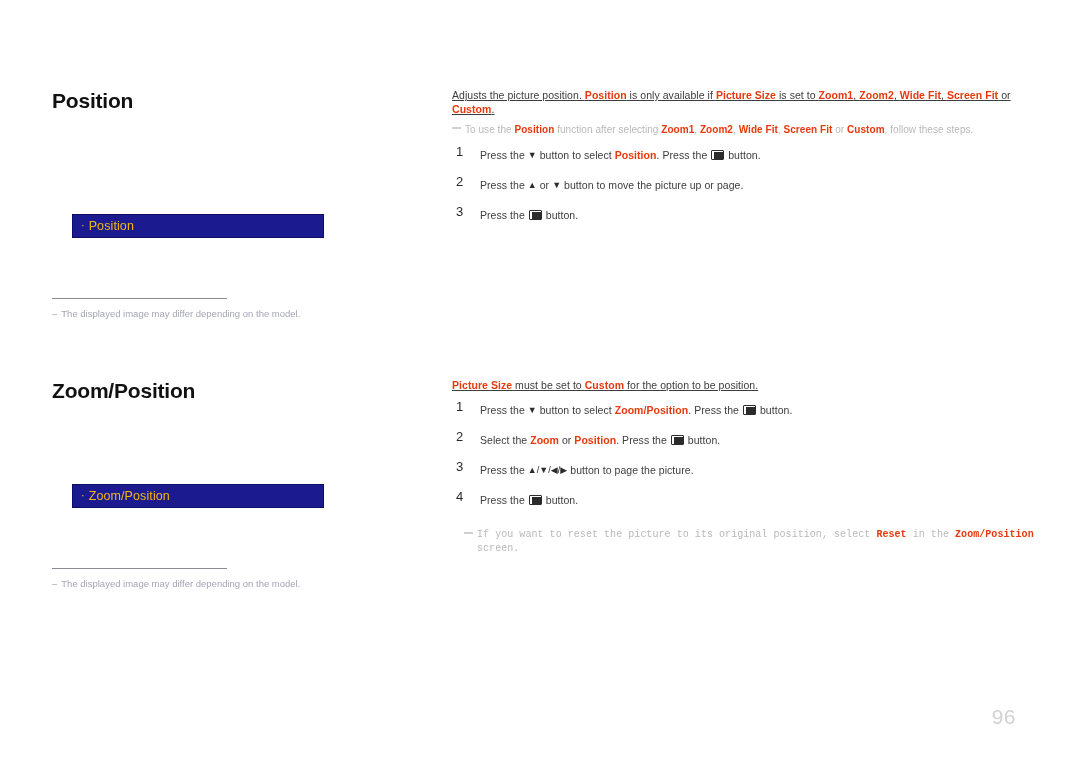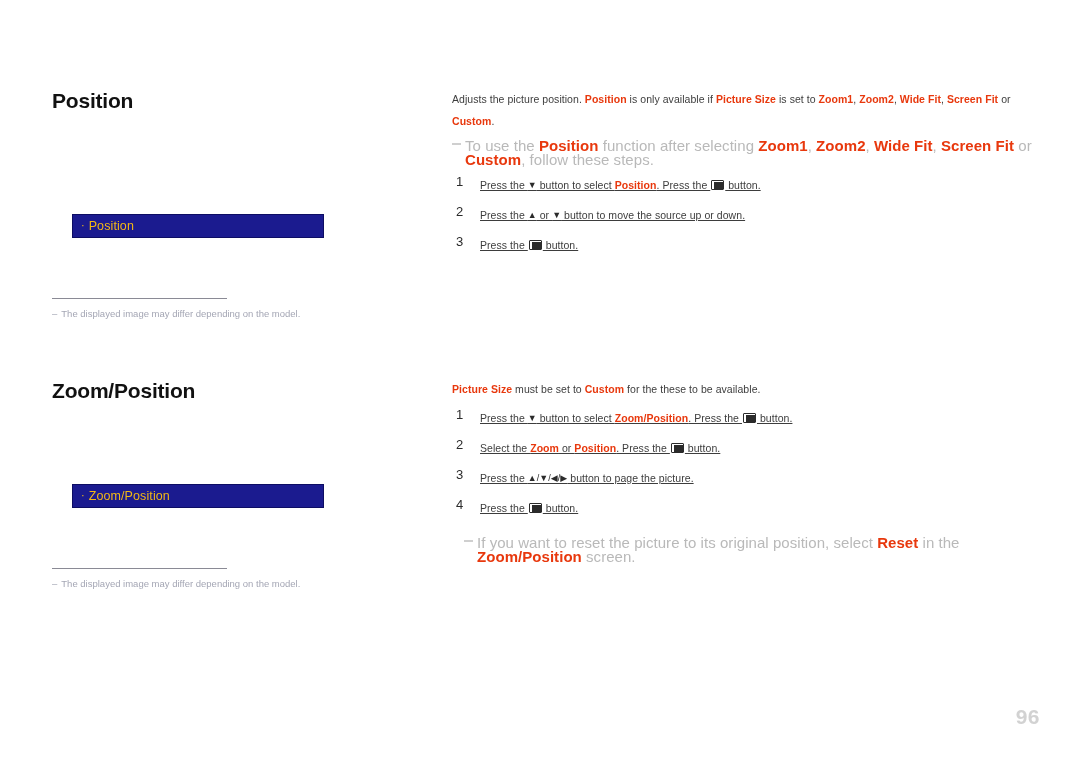--- a/index.html
+++ b/index.html
@@ -95,29 +95,30 @@
   .right-col {
     position: absolute;
     left: 452px;
     top: 0;
     width: 600px;
   }
 
   .intro-line {
     font-size: 10.5px;
     color: #3d3d3d;
-    line-height: 22px;
+    line-height: 14px;
     margin-bottom: 7px;
     letter-spacing: 0.05px;
+    text-decoration: underline;
   }
 
   .hl { color: #e8380d; font-weight: bold; }
 
   .note-line {
-    font-size: 15px;
+    font-size: 10px;
     color: #b9b9b9;
     line-height: 14px;
     margin-bottom: 6px;
     position: relative;
     padding-left: 13px;
     letter-spacing: 0.05px;
   }
   .note-line::before {
     content: "";
     position: absolute;
@@ -143,21 +144,20 @@
     font-size: 13px;
     color: #2b2b2b;
     font-weight: normal;
     line-height: 16px;
   }
   .step-text {
     font-size: 10.5px;
     color: #3d3d3d;
     line-height: 15px;
     letter-spacing: 0.05px;
-    text-decoration: underline;
   }
 
   
   .enter-key {
     display: inline-block;
     position: relative;
     width: 13px;
     height: 10px;
     border: 1.5px solid #2b2b2b;
     border-radius: 1px;
@@ -173,29 +173,29 @@
     height: 5px;
     border-left: 1.5px solid #2b2b2b;
     border-bottom: 1.5px solid #2b2b2b;
     border-right: 1.5px solid #2b2b2b;
     border-top: 1.5px solid #2b2b2b;
     background: #2b2b2b;
   }
 
   .arrow { font-size: 9px; color: #2b2b2b; vertical-align: 1px; }
 
-  .tail-notes { margin-top: 20px; padding-left: 12px; }
+  .tail-notes { margin-top: 20px; padding-left: 12px; font-family: Liberation Mono, monospace; }
 
   .page-number {
     position: absolute;
-    right: 40px;
+    right: 64px;
     bottom: 34px;
     font-size: 21px;
     color: #d2d2d2;
-    font-weight: bold;
+    font-weight: normal;
     letter-spacing: 0.5px;
   }
 </style>
 </head>
 <body>
 
 <div class="page">
 
   <div class="section" id="section-position">
 
@@ -228,21 +228,21 @@
 
       <div class="steps">
 
         <div class="step">
           <span class="step-num">1</span>
           <span class="step-text"><span>Press the </span><span class="arrow">▼</span><span> button to select </span><span class="hl">Position</span><span>. Press the </span><span class="enter-key"></span><span> button.</span></span>
         </div>
 
         <div class="step">
           <span class="step-num">2</span>
-          <span class="step-text"><span>Press the </span><span class="arrow">▲</span><span> or </span><span class="arrow">▼</span><span> button to move the source up or down.</span></span>
+          <span class="step-text"><span>Press the </span><span class="arrow">▲</span><span> or </span><span class="arrow">▼</span><span> button to move the picture up or page.</span></span>
         </div>
 
         <div class="step">
           <span class="step-num">3</span>
           <span class="step-text"><span>Press the </span><span class="enter-key"></span><span> button.</span></span>
         </div>
 
       </div>
     </div>
   </div>
@@ -263,21 +263,21 @@
           <span class="footnote-dash">–</span>
           <span>The displayed image may differ depending on the model.</span>
         </div>
       </div>
     </div>
 
     <div class="right-col">
 
 
       <div class="intro-line">
-        <span class="hl">Picture Size</span><span> must be set to </span><span class="hl">Custom</span><span> for the these to be available.</span>
+        <span class="hl">Picture Size</span><span> must be set to </span><span class="hl">Custom</span><span> for the option to be position.</span>
       </div>
 
 
       <div class="steps">
 
         <div class="step">
           <span class="step-num">1</span>
           <span class="step-text"><span>Press the </span><span class="arrow">▼</span><span> button to select </span><span class="hl">Zoom/Position</span><span>. Press the </span><span class="enter-key"></span><span> button.</span></span>
         </div>
 

